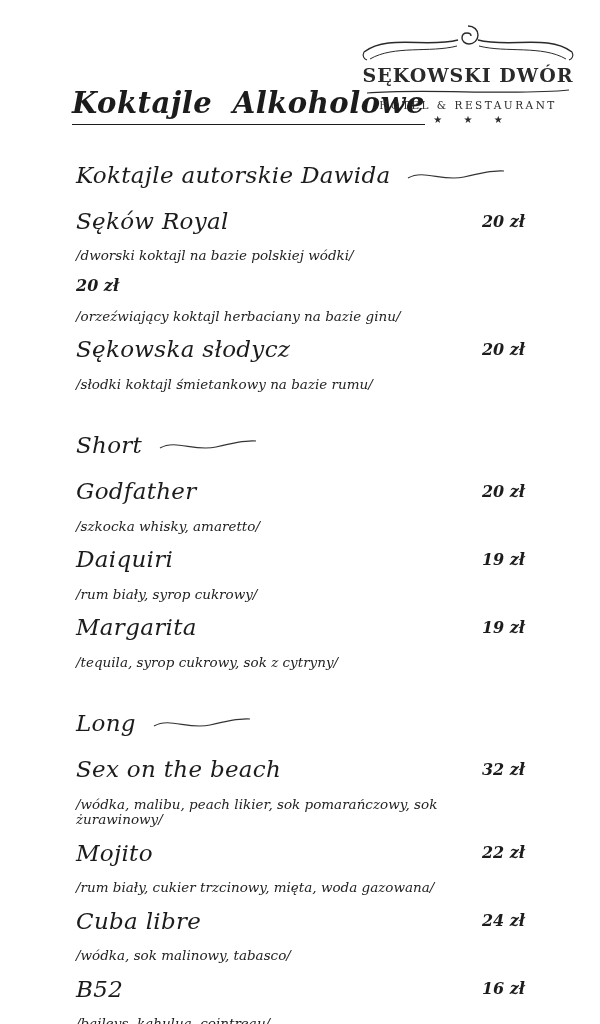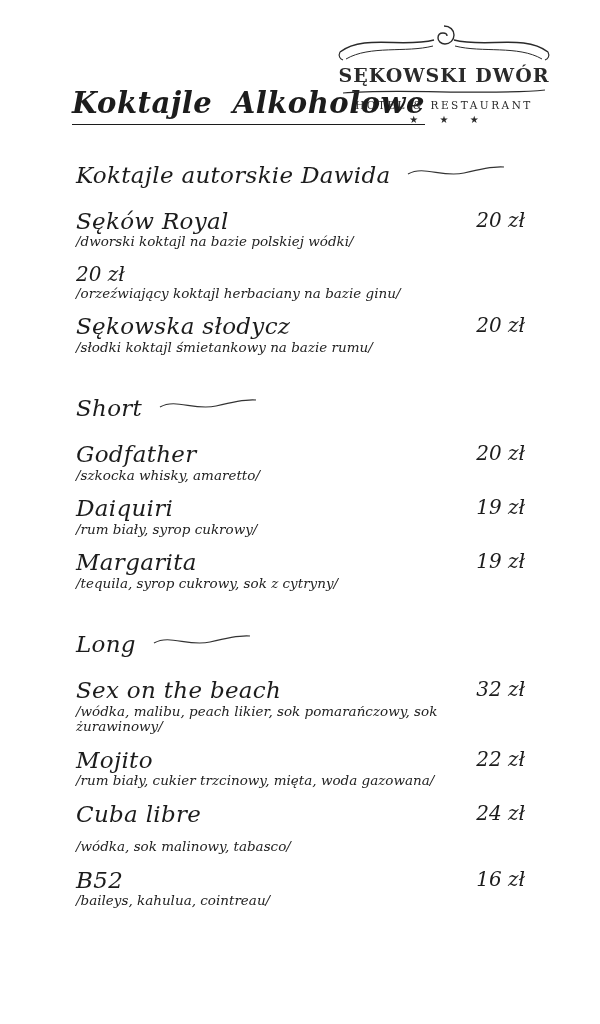--- a/index.html
+++ b/index.html
@@ -29,21 +29,21 @@
     font-weight: 600;
     letter-spacing: 0.5px;
     word-spacing: 10px;
     border-bottom: 1.6px solid #1c1c1c;
     padding-bottom: 4px;
     white-space: nowrap;
   }
 
   .logo {
     position: absolute;
-    right: 48px;
+    right: 24px;
     top: 20px;
     width: 216px;
     text-align: center;
     color: #2a2a2a;
   }
   .logo-flourish { display: block; margin: 0 auto; }
   .logo-name {
     font-size: 19px;
     font-weight: 700;
     letter-spacing: 1px;
@@ -63,56 +63,57 @@
     margin-top: 3px;
     text-indent: 9px;
   }
 
   
   .menu {
     padding: 8px 75px 0 76px;
   }
   .section-header {
     display: flex;
+    align-items: center;
     margin: 40px 0 20px 0;
     white-space: nowrap;
   }
   .section:first-child .section-header { margin-top: 6px; }
   .section-label {
     font-size: 23px;
     font-style: italic;
     font-weight: 500;
     letter-spacing: 0.3px;
   }
   .section-swash { margin-left: 16px; flex: none; }
 
   .item { margin-bottom: 12px; }
   .item-row {
     display: flex;
     justify-content: space-between;
-    align-items: flex-start;
+    align-items: center;
   }
   .item-name {
     font-size: 23px;
     font-style: italic;
     font-weight: 500;
     line-height: 1.15;
     letter-spacing: 0.3px;
   }
   .item-price {
-    font-size: 20px;
-    font-style: italic;
-    font-weight: 400;
+    font-size: 16px;
+    font-style: italic;
+    font-weight: 700;
     white-space: nowrap;
   }
   .item-desc {
     font-size: 13.5px;
     font-style: italic;
     line-height: 1.15;
-    margin-top: 0px;
+    margin-top: 14px;
     color: #222;
   }
 </style>
 </head>
 <body>
 
 <div class="page">
 
   <div class="header">
     <div class="page-title">Koktajle Alkoholowe</div>

